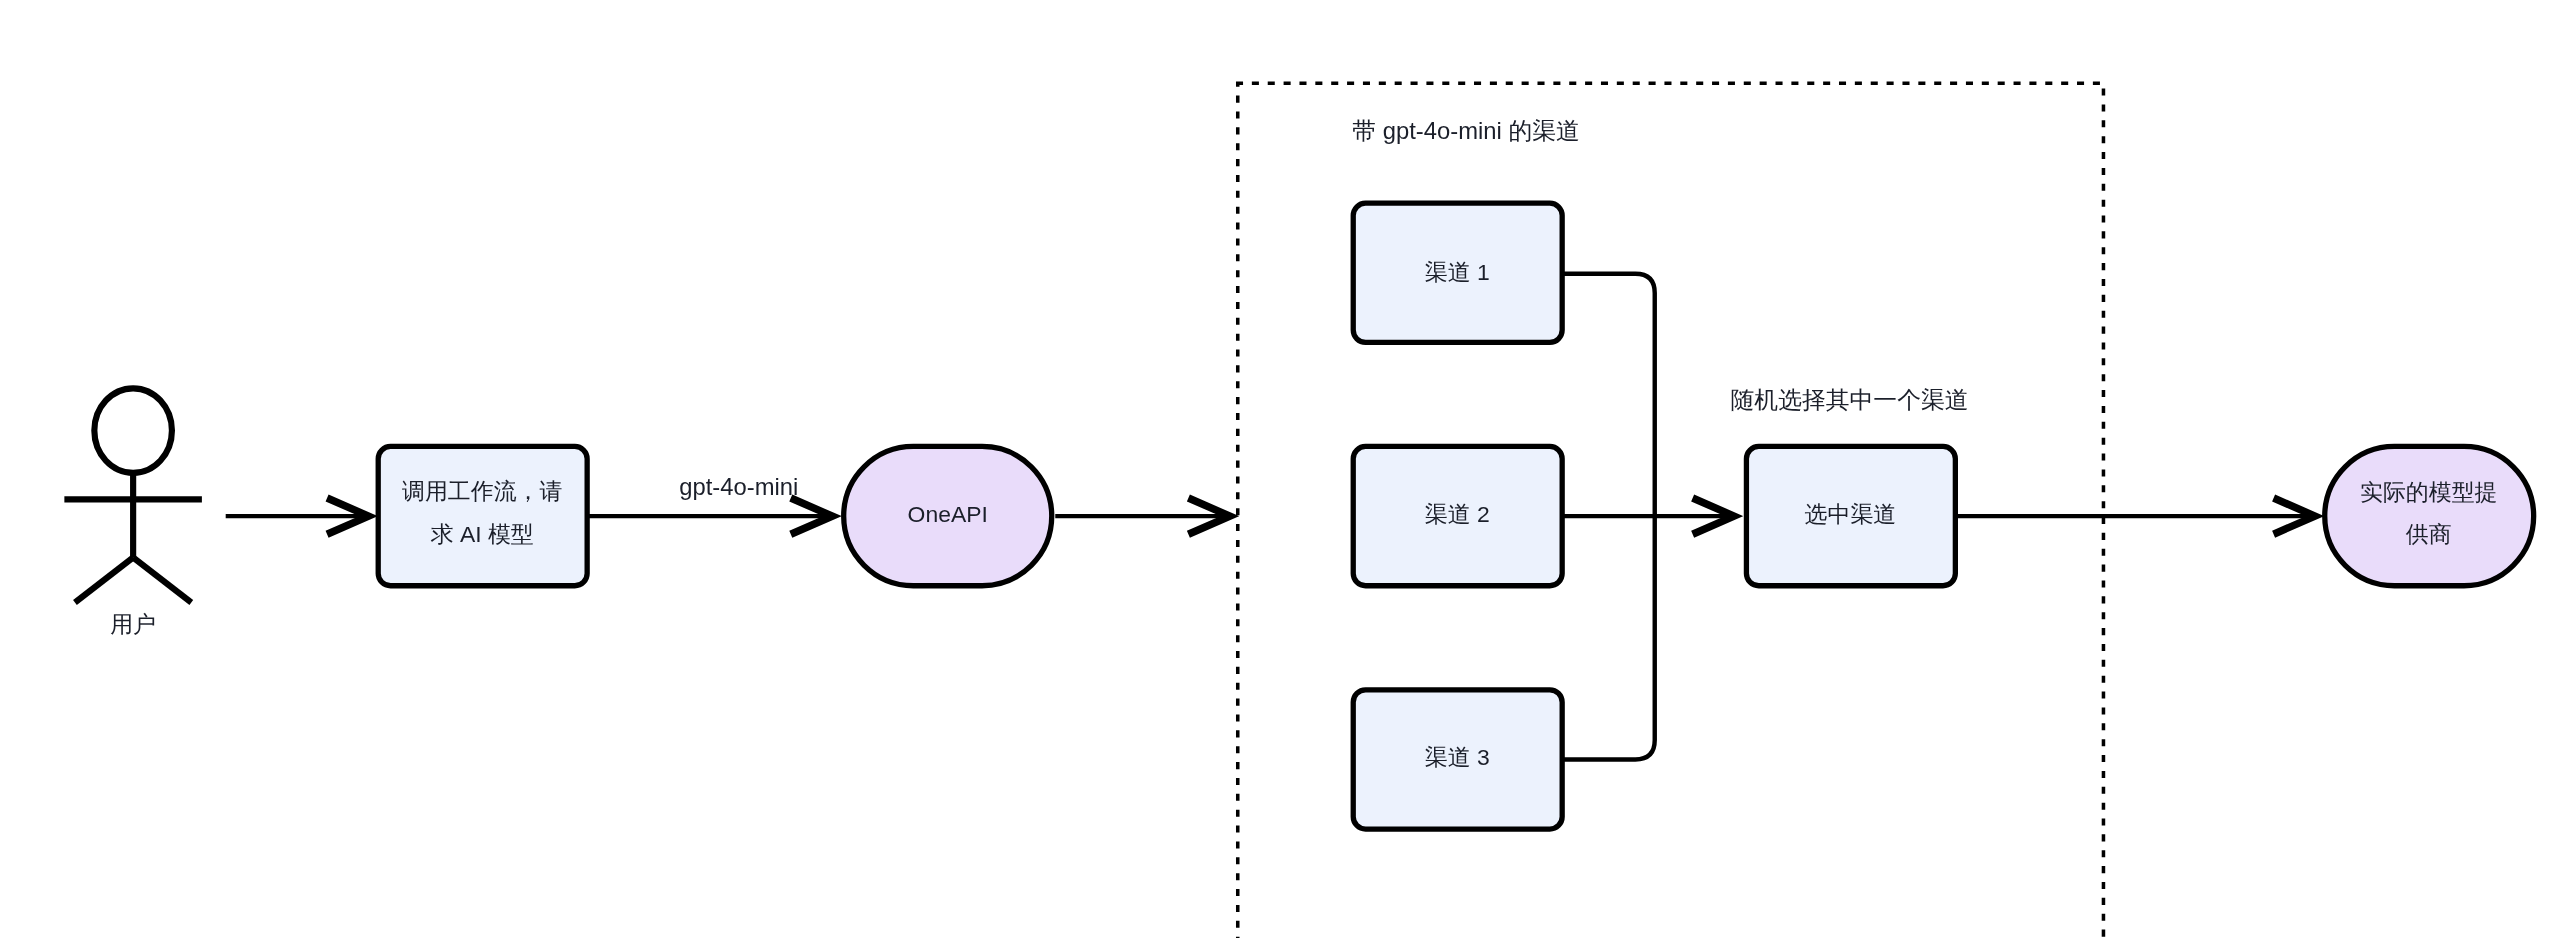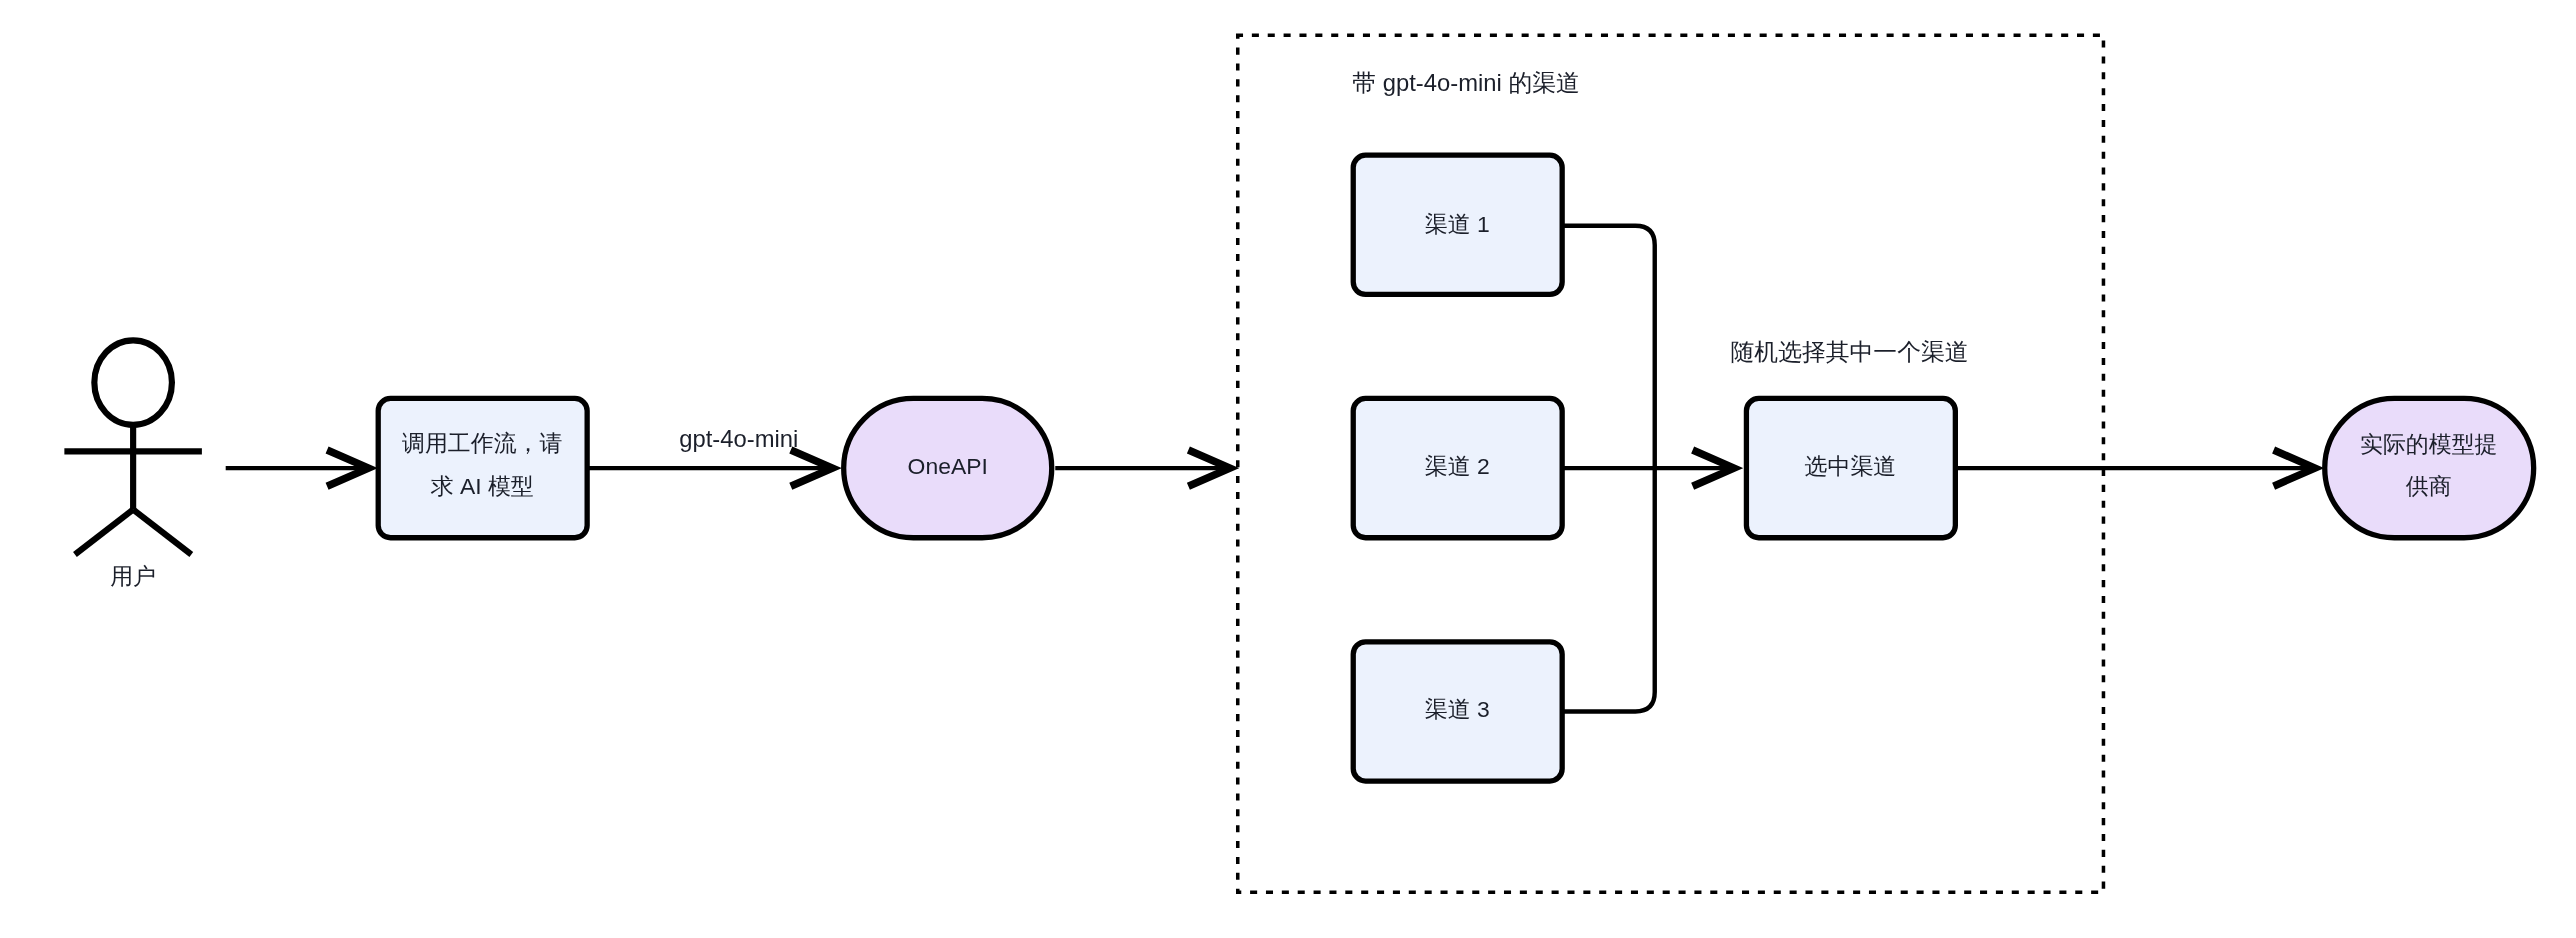--- a/index.html
+++ b/index.html
@@ -11,20 +11,21 @@
   body {
     width: 2576px;
     height: 938px;
     font-family: "Liberation Sans", "DejaVu Sans", sans-serif;
     overflow: hidden;
   }
   #diagram-root {
     position: relative;
     width: 2576px;
     height: 834px;
+    margin-top: 48px;
   }
   svg.layer {
     position: absolute;
     top: 0;
     left: 0;
     width: 2576px;
     height: 938px;
   }
   .node-text {
     font-family: "Liberation Sans", "DejaVu Sans", sans-serif;

